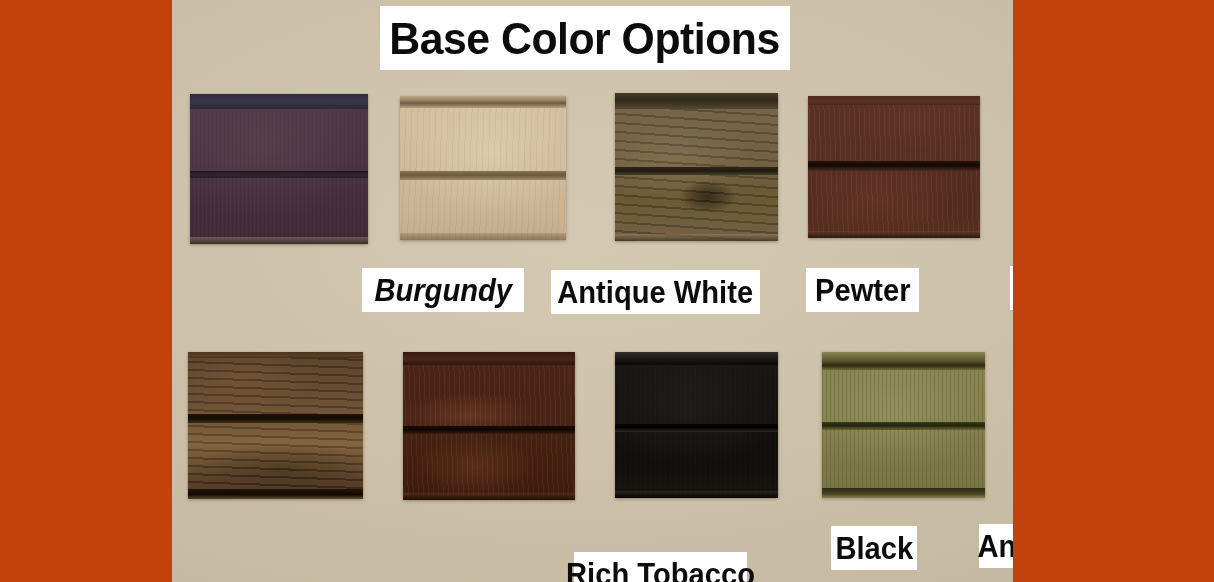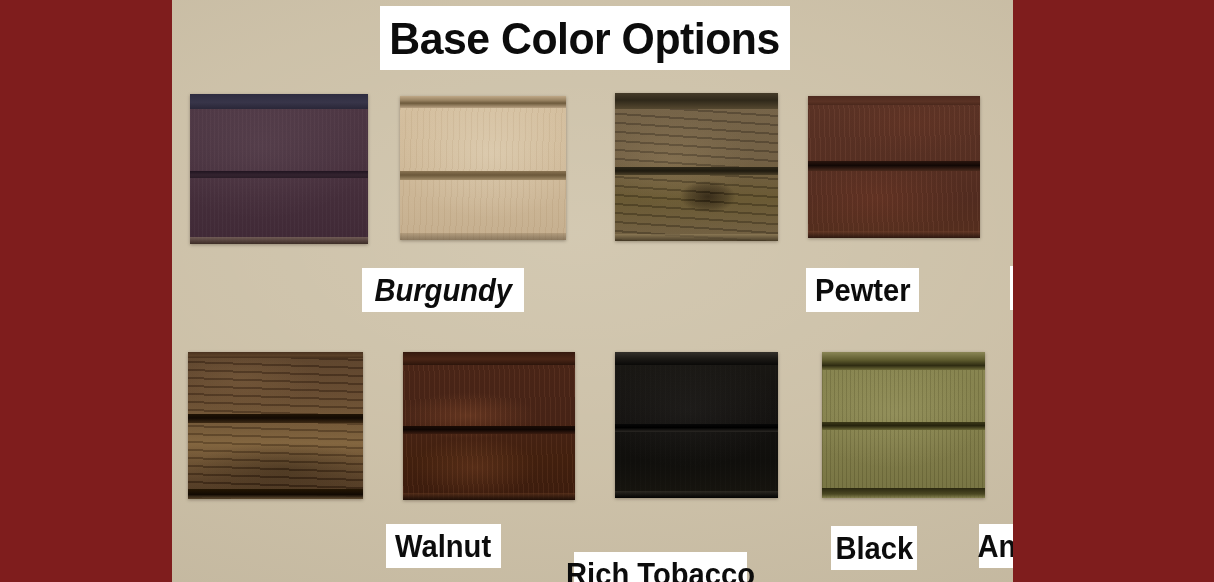--- a/index.html
+++ b/index.html
@@ -14,21 +14,21 @@
     height: 582px;
     overflow: hidden;
     font-family: "Liberation Sans", sans-serif;
   }
 
   
   #color-chart {
     position: relative;
     width: 1214px;
     height: 582px;
-    background: #7f1d1d;
+    background: #c2410c;
   }
 
   
   .board {
     position: absolute;
     left: 172px;
     top: 0;
     width: 841px;
     height: 582px;
     background: #cbbfa6;
@@ -243,32 +243,32 @@
              radial-gradient(ellipse 75% 50% at 45% 42%, rgba(215,212,155,0.17), rgba(0,0,0,0) 75%);"></div>
       <div class="cap" style="background: linear-gradient(180deg,#8a8656 0%,#5d5a2d 45%,#2f2c12 75%,#6e6b39 100%); height:12%;"></div>
       <div class="groove" style="top:48%; height:8px; background: linear-gradient(180deg,#3d3a19 0%,#26230d 45%,#6a6736 100%);"></div>
       <div class="foot" style="height:7%; background: linear-gradient(180deg,#2b2810 0%,#4a4722 60%,rgba(150,145,95,0.5) 100%);"></div>
     </div>
 
     <div class="label-box" id="lbl-burgundy">
       <span class="label-text">Burgundy</span>
     </div>
 
+    <div class="label-box" id="lbl-antique-white">
+      <span class="label-text">Antique White</span>
+    </div>
 
     <div class="label-box" id="lbl-pewter">
       <span class="label-text">Pewter</span>
     </div>
 
     <div class="label-box" id="lbl-cherry">
       
     </div>
 
-    <div class="label-box" id="lbl-walnut">
-      <span class="label-text">Walnut</span>
-    </div>
 
     <div class="label-box" id="lbl-rich-tobacco">
       <span class="label-text">Rich Tobacco</span>
     </div>
 
     <div class="label-box" id="lbl-black">
       <span class="label-text">Black</span>
     </div>
 
     <div class="label-box" id="lbl-antique-green">

